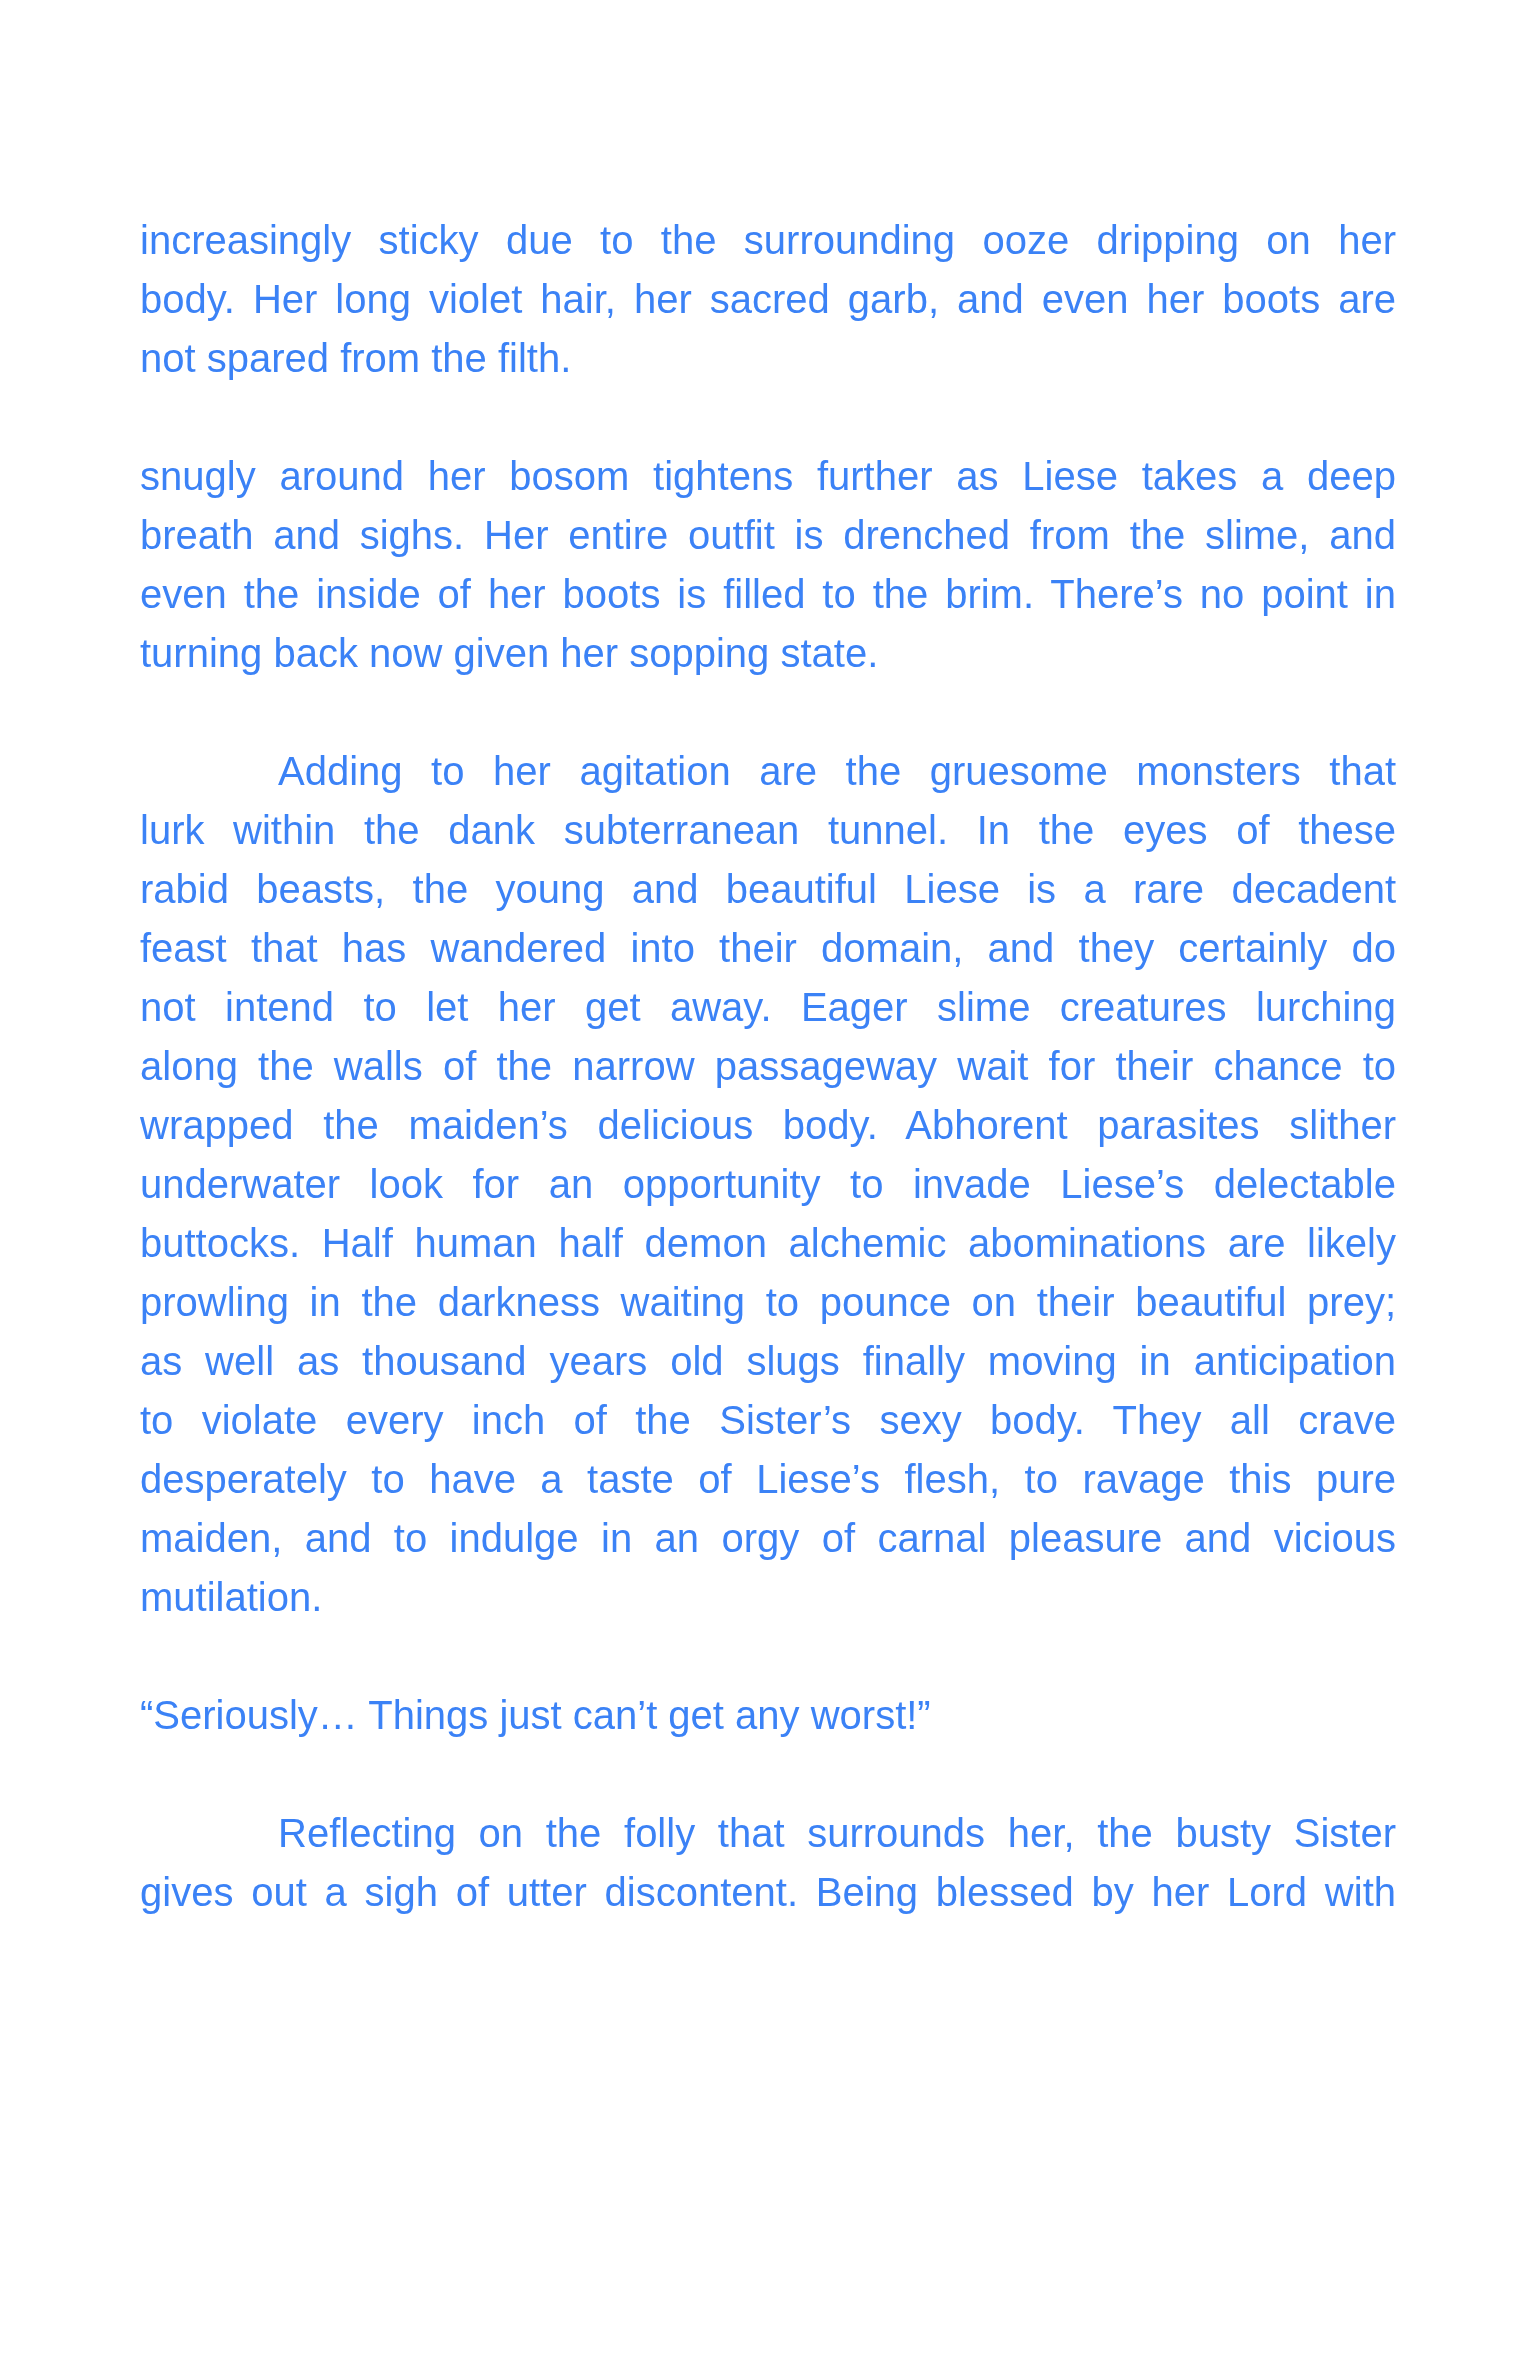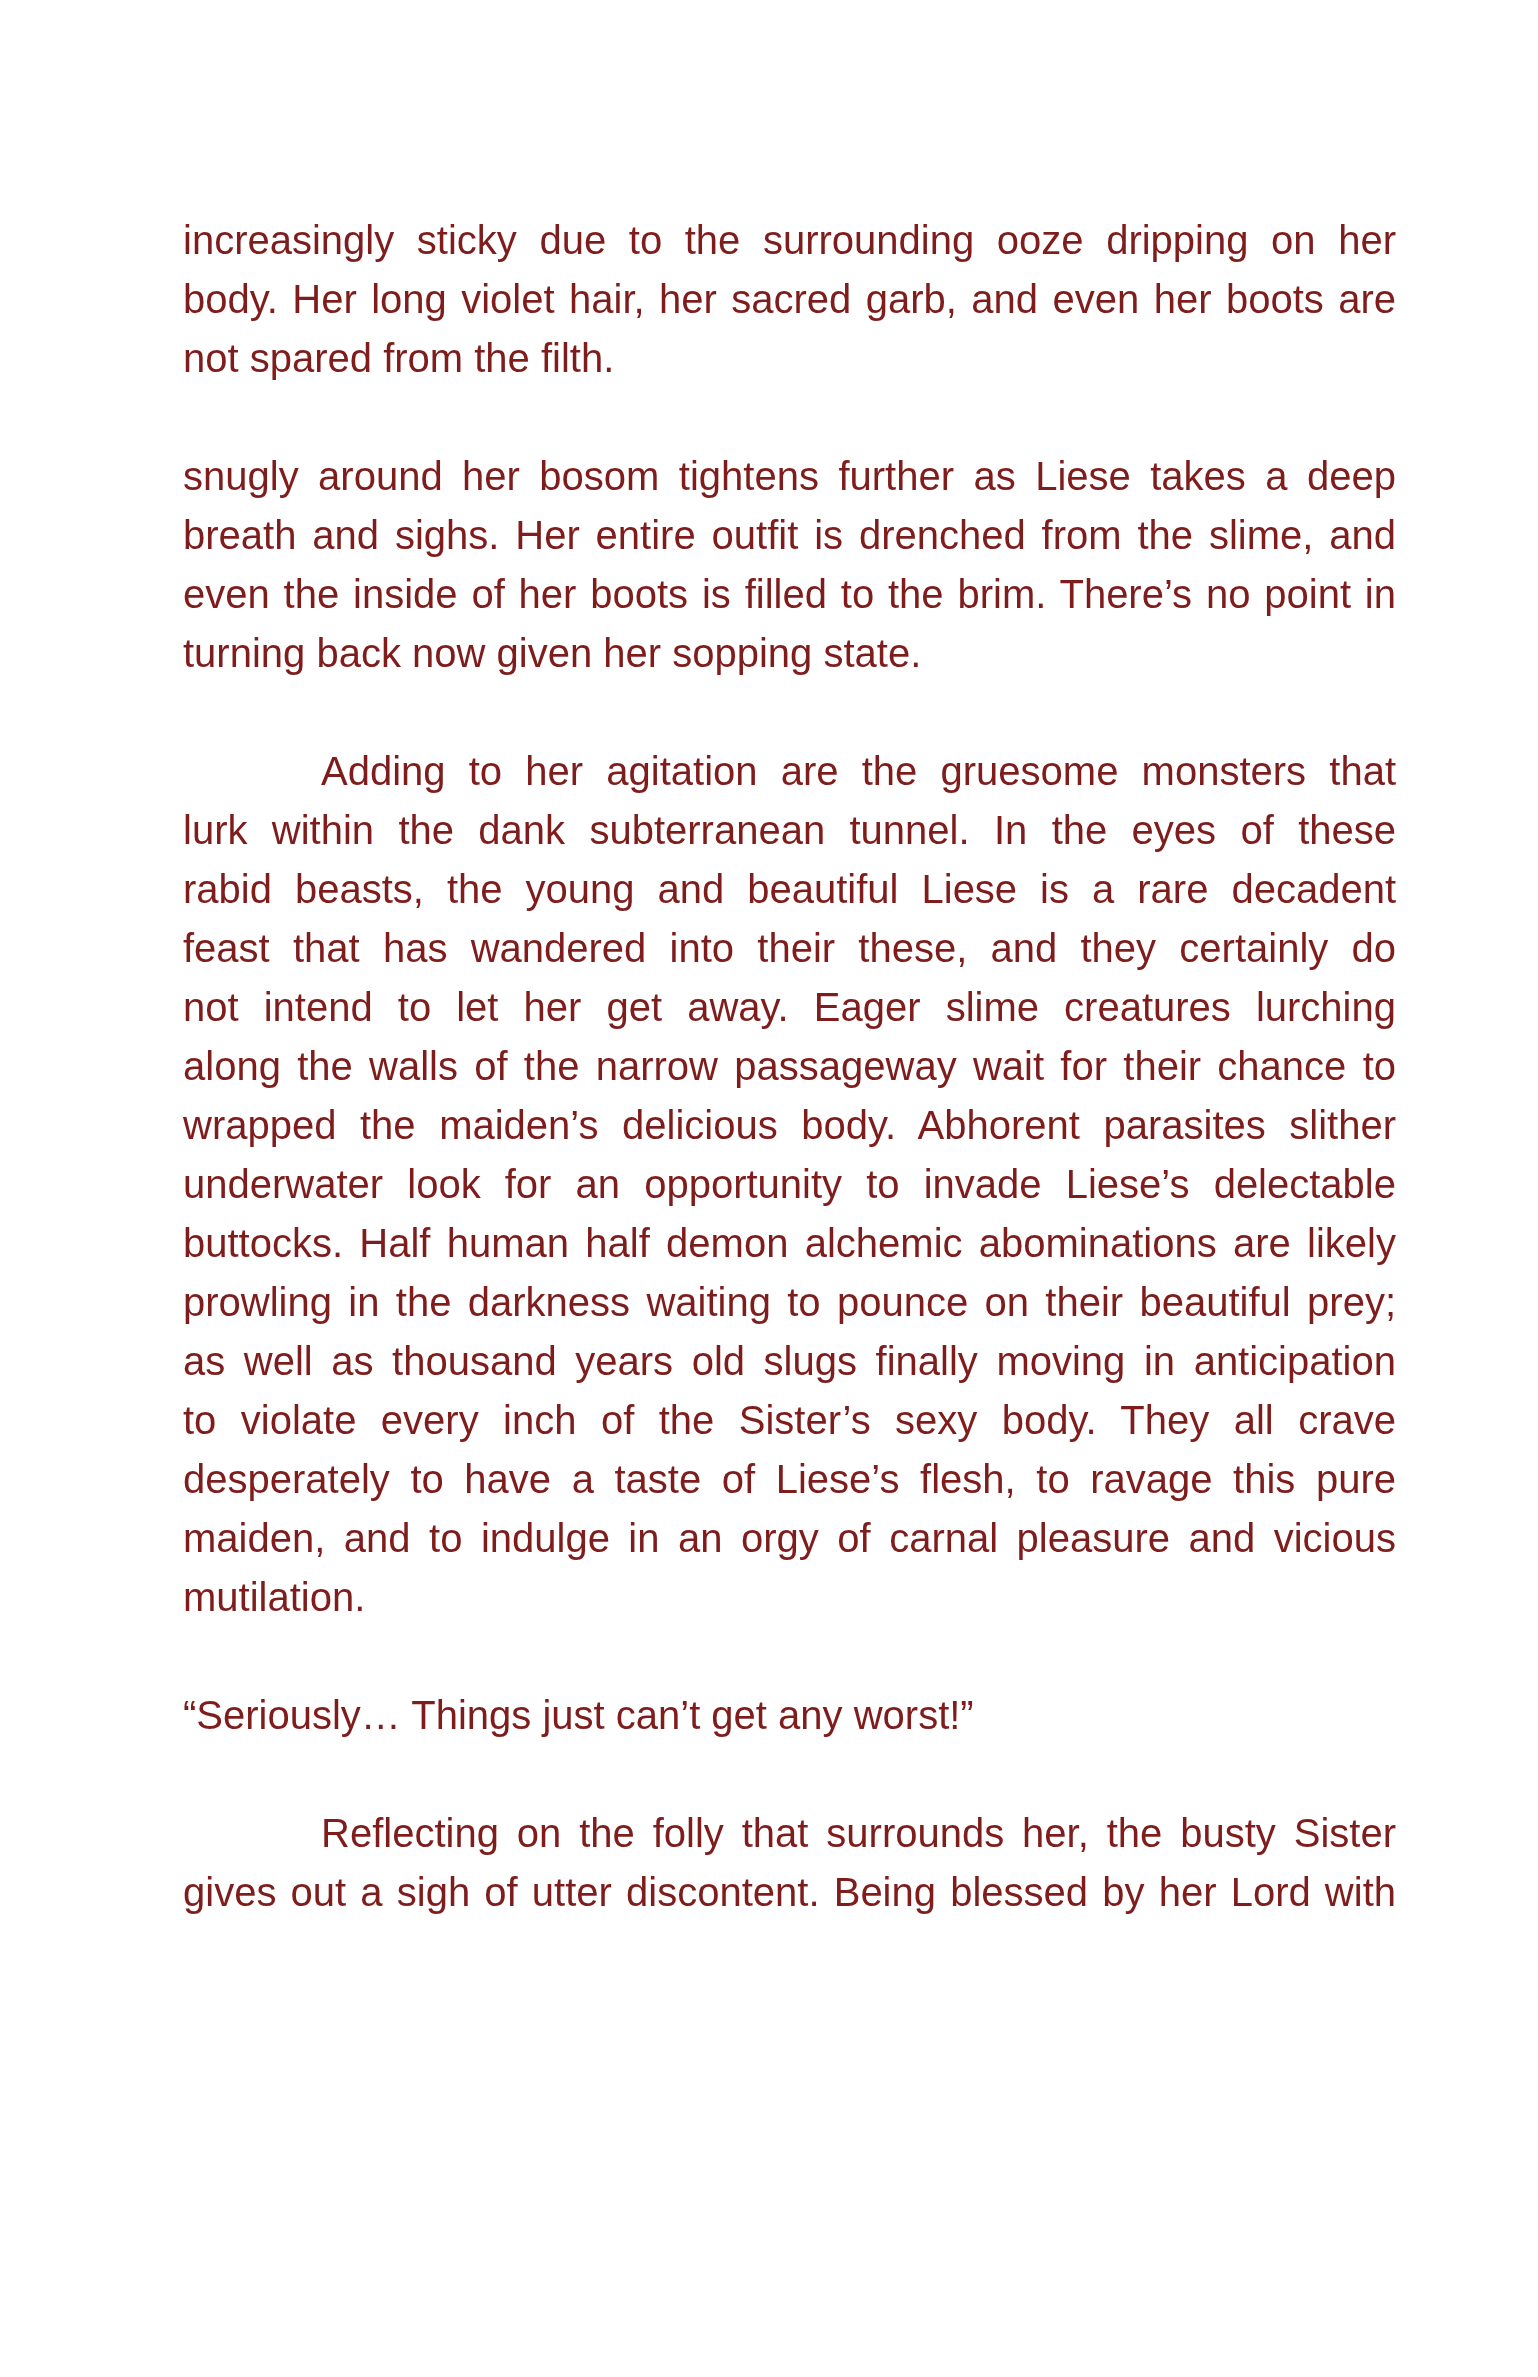--- a/index.html
+++ b/index.html
@@ -24,25 +24,24 @@
   .para {
     margin: 0;
     padding: 0;
   }
   .para + .para {
     margin-top: 59px;
   }
   .line {
     font-size: 40px;
     line-height: 59px;
-    color: #7f1d1d;
+    color: #3b82f6;
     text-align: justify;
     text-align-last: justify;
     white-space: normal;
-    margin-left: 43px;
   }
   .line.indent {
     text-indent: 138px;
   }
   .line.last {
     text-align: right;
     text-align-last: left;
   }
 </style>
 </head>
@@ -61,21 +60,21 @@
     <div class="line">snugly around her bosom tightens further as Liese takes a deep</div>
     <div class="line">breath and sighs. Her entire outfit is drenched from the slime, and</div>
     <div class="line">even the inside of her boots is filled to the brim. There’s no point in</div>
     <div class="line last">turning back now given her sopping state.</div>
   </div>
 
   <div class="para">
     <div class="line indent">Adding to her agitation are the gruesome monsters that</div>
     <div class="line">lurk within the dank subterranean tunnel. In the eyes of these</div>
     <div class="line">rabid beasts, the young and beautiful Liese is a rare decadent</div>
-    <div class="line">feast that has wandered into their these, and they certainly do</div>
+    <div class="line">feast that has wandered into their domain, and they certainly do</div>
     <div class="line">not intend to let her get away. Eager slime creatures lurching</div>
     <div class="line">along the walls of the narrow passageway wait for their chance to</div>
     <div class="line">wrapped the maiden’s delicious body. Abhorent parasites slither</div>
     <div class="line">underwater look for an opportunity to invade Liese’s delectable</div>
     <div class="line">buttocks. Half human half demon alchemic abominations are likely</div>
     <div class="line">prowling in the darkness waiting to pounce on their beautiful prey;</div>
     <div class="line">as well as thousand years old slugs finally moving in anticipation</div>
     <div class="line">to violate every inch of the Sister’s sexy body. They all crave</div>
     <div class="line">desperately to have a taste of Liese’s flesh, to ravage this pure</div>
     <div class="line">maiden, and to indulge in an orgy of carnal pleasure and vicious</div>

